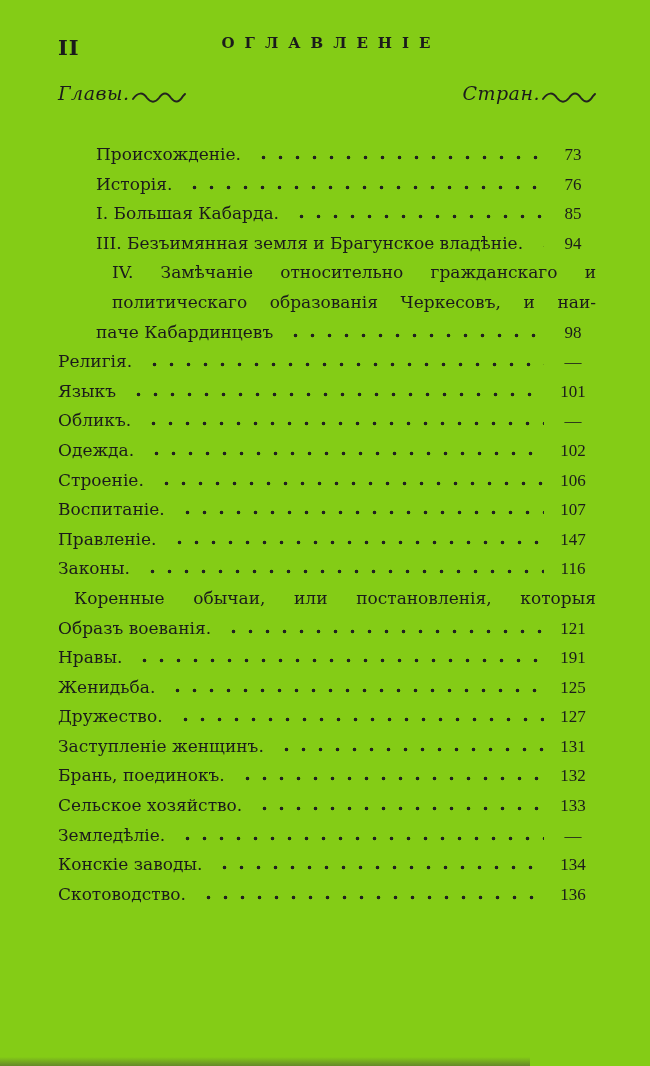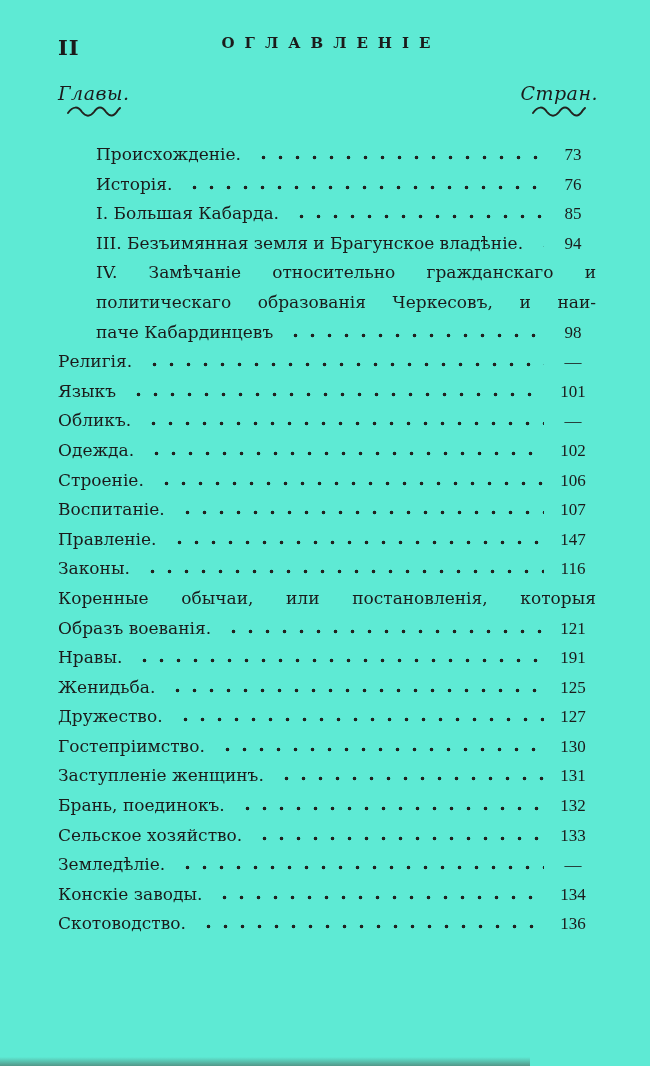--- a/index.html
+++ b/index.html
@@ -6,21 +6,21 @@
   body {
     width:650px; height:1066px;
     background:#ffffff;
     font-family:"DejaVu Serif","Liberation Serif",serif;
     color:#1b1b1b;
     overflow:hidden;
   }
   .page {
     position:relative;
     width:650px; height:1066px;
-    background:#5eead4;
+    background:#84cc16;
   }
   .page::after {
     content:"";
     position:absolute; left:0; right:120px; bottom:0; height:9px;
     background:linear-gradient(to top, rgba(72,70,62,0.50), rgba(72,70,62,0));
     pointer-events:none;
   }
 
   
   .topline { position:absolute; top:34px; left:58px; right:56px; height:30px; }
@@ -33,38 +33,39 @@
     font-size:15px; font-weight:bold;
     letter-spacing:10px;
     padding-left:10px; 
   }
 
   
   .colhead {
     position:absolute; top:82px; left:58px; right:52px;
     display:flex; justify-content:space-between;
   }
-  .colcell { display:flex; flex-direction:column; align-items:center; }
+  .colcell { display:flex; flex-direction:row; align-items:flex-end; }
   .colcell .word { font-style:italic; font-size:19px; letter-spacing:0.5px; }
   .squiggle { margin-top:1px; }
 
   
   .toc {
     position:absolute; top:140px; left:58px; right:54px;
     font-size:17px;
   }
   .entry { }
   .entry.indented .row { padding-left:38px; }
   .row { height:29.6px; box-sizing:border-box; }
   .row.full {
     line-height:29.6px;
     text-align:justify;
     text-align-last:justify;
     white-space:nowrap;
     overflow:hidden;
+    margin-left:16px;
   }
   .row.leader { display:flex; align-items:baseline; }
   .row.leader .lab {
     line-height:29.6px;
     white-space:nowrap;
     flex:0 0 auto;
   }
   .row.leader .dots {
     flex:1 1 0;
     min-width:4px;
@@ -228,27 +229,20 @@
       </div>
       <div class="entry">
         <div class="row leader">
           <span class="lab">Дружество.</span>
           <span class="dots"></span>
           <span class="pg">127</span>
         </div>
       </div>
       <div class="entry">
         <div class="row leader">
-          <span class="lab">Гостепріимство.</span>
-          <span class="dots"></span>
-          <span class="pg">130</span>
-        </div>
-      </div>
-      <div class="entry">
-        <div class="row leader">
           <span class="lab">Заступленіе женщинъ.</span>
           <span class="dots"></span>
           <span class="pg">131</span>
         </div>
       </div>
       <div class="entry">
         <div class="row leader">
           <span class="lab">Брань, поединокъ.</span>
           <span class="dots"></span>
           <span class="pg">132</span>

